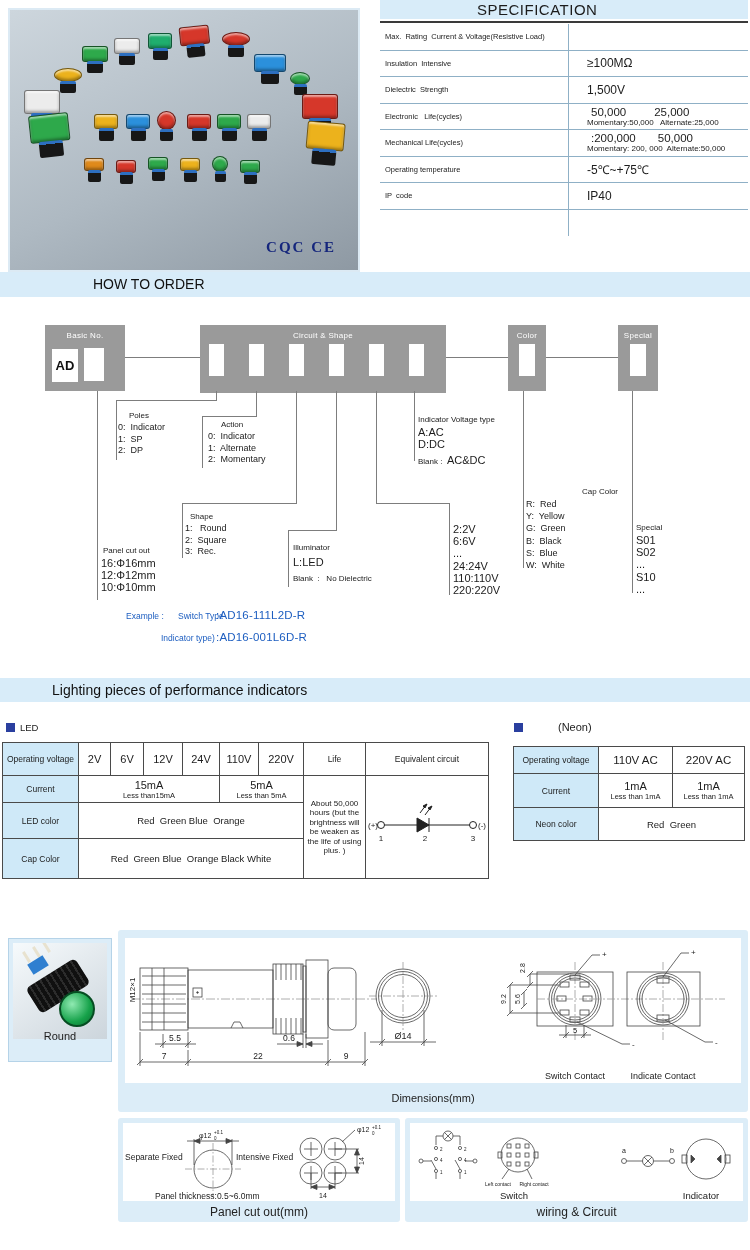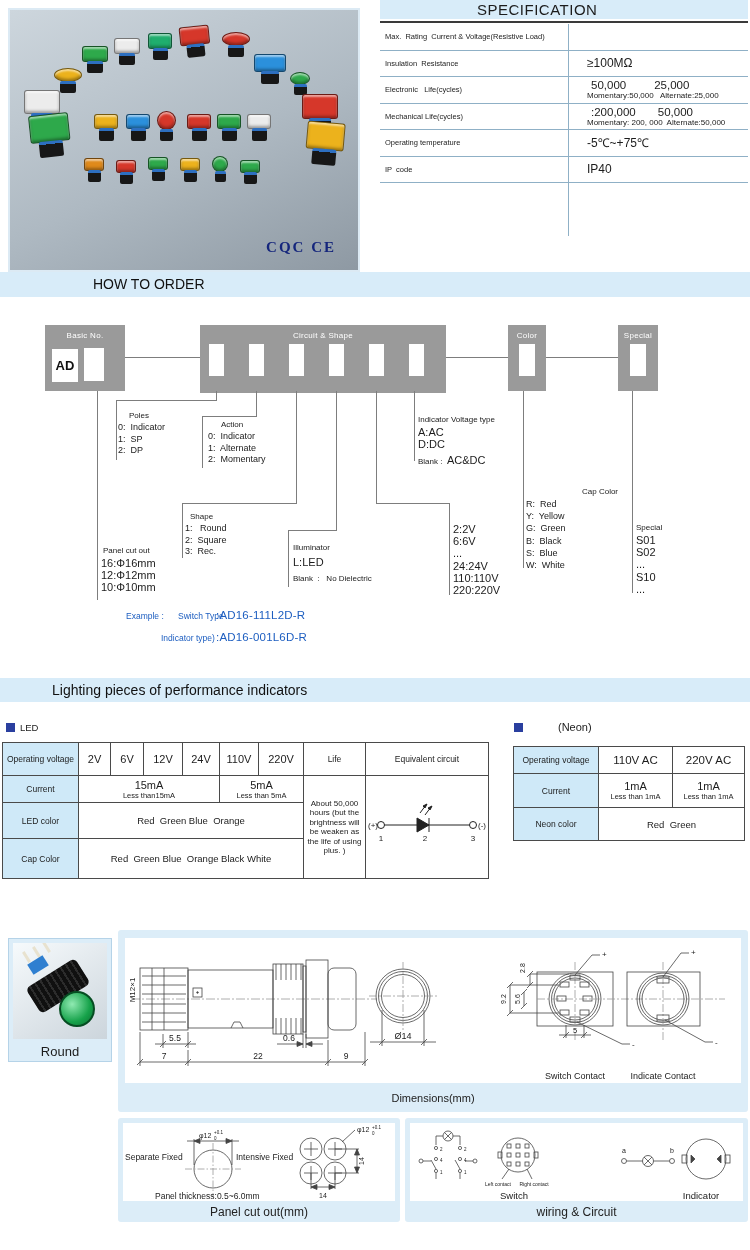--- a/index.html
+++ b/index.html
@@ -48,21 +48,21 @@
 .dt th,.dt td{border:1px solid #4a4a4a;text-align:center;vertical-align:middle;font-weight:normal;overflow:hidden}
 .hd{background:#cfe9f8;font-size:8.5px}
 .vv{font-size:11px}
 .cm{font-size:11px;line-height:12px}
 .cs{font-size:7.5px;line-height:9px}
 .cc{font-size:9.5px;white-space:pre}
 .life{font-size:8px;line-height:9.5px;text-align:left;padding:2px 3px;white-space:pre-wrap}
 
 .ptile{position:absolute;left:8px;top:938px;width:104px;height:124px;background:#dcedf8;border:1px solid #b5d3e8}
 .pimg{position:absolute;left:4px;top:4px;width:94px;height:96px;background:linear-gradient(145deg,#f6fafc,#ccd5dc);overflow:hidden}
-.rlab{position:absolute;left:0;right:0;bottom:2px;text-align:center;font-size:13px}
+.rlab{position:absolute;left:0;right:0;bottom:19px;text-align:center;font-size:11px}
 .pb-body{position:absolute;left:16px;top:28px;width:58px;height:30px;background:repeating-linear-gradient(90deg,#101010 0 4px,#2c2c2c 4px 6px);border-radius:5px;transform:rotate(-32deg)}
 .pb-col{position:absolute;left:16px;top:16px;width:18px;height:12px;background:#2f7fd0;transform:rotate(-32deg)}
 .pb-pin{position:absolute;width:3px;height:12px;background:#e8e2cf;transform:rotate(-32deg)}
 .pb-cap{position:absolute;left:46px;top:48px;width:36px;height:36px;border-radius:50%;background:radial-gradient(circle at 35% 35%,#90eab2,#16a24a 60%,#0b6e31);border:2px solid #064d22}
 .panel{position:absolute;background:#dcedf8;border-radius:3px}
 .wbox{position:absolute;background:#fff}
 .pcap{position:absolute;left:0;right:0;text-align:center;font-size:11px;color:#222}
 .pcap2{position:absolute;left:0;right:0;text-align:center;font-size:12px;color:#222}
 svg text{font-family:"Liberation Sans",sans-serif;fill:#222}
 </style>
@@ -171,22 +171,26 @@
     <div class="cqc">CQC CE</div>
   </div>
 
   <div class="spec-titlebar">SPECIFICATION</div>
   <div class="spec-rule"></div>
   <div class="spec-table">
     <div class="srow">
         <div class="sl">Max.  Rating  Current &amp; Voltage(Resistive Load)</div>
       </div>
     <div class="srow">
-        <div class="sl">Insulation  Resistance</div>
+        <div class="sl">Insulation  Intensive</div>
         <div class="sv">≥100MΩ</div>
+      </div>
+    <div class="srow">
+        <div class="sl">Dielectric  Strength</div>
+        <div class="sv">1,500V</div>
       </div>
     <div class="srow">
         <div class="sl">Electronic   Life(cycles)</div>
       <div class="sv2">
           <div class="svm">
             <span>50,000</span>
             <span>25,000</span>
           </div>
           <div class="svs">Momentary:50,000   Alternate:25,000</div>
         </div>

